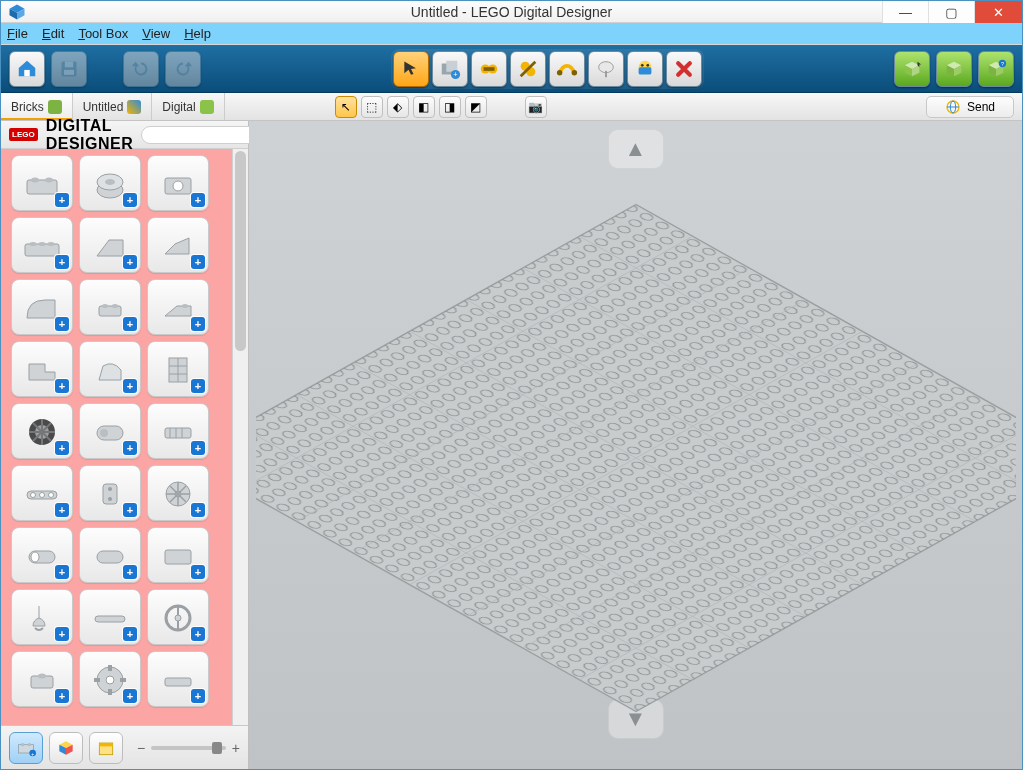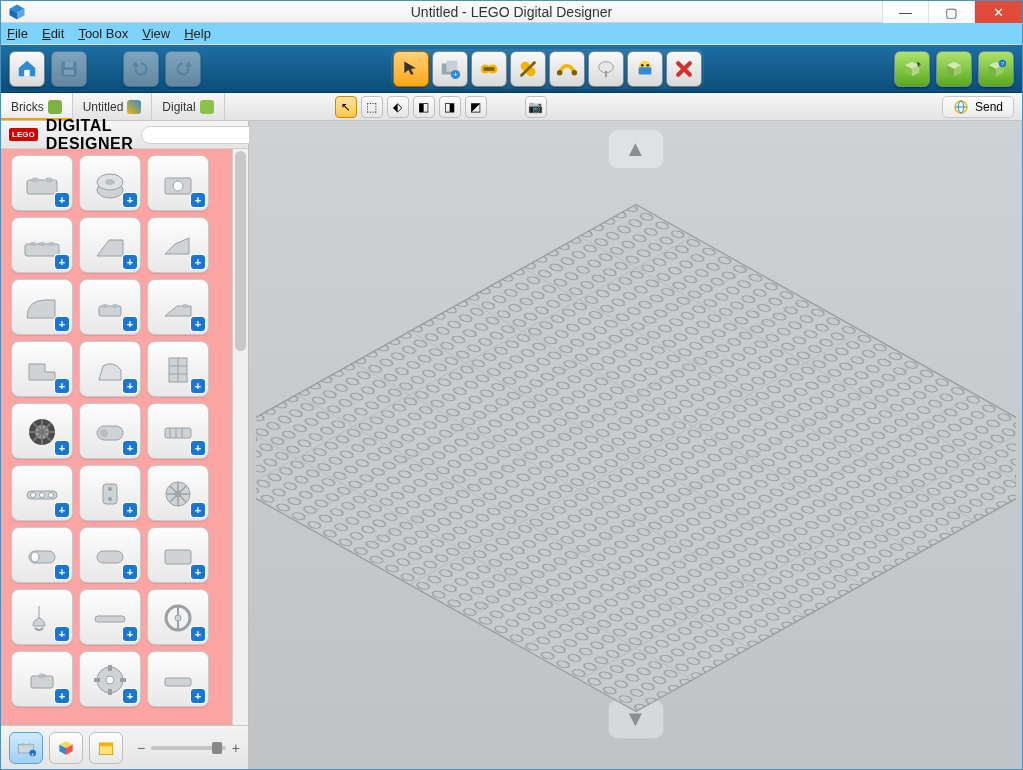--- a/index.html
+++ b/index.html
@@ -27,21 +27,21 @@
   .group-box { display:flex; gap:3px; padding:2px; border-radius:8px; background:rgba(255,255,255,.08);}
   
   .sec-bar { height:28px; background:linear-gradient(#f7f7f7,#e3e3e3); border-bottom:1px solid #c4c4c4; display:flex; align-items:center;}
   .tabs { display:flex; align-items:center; height:100%; }
   .tab { display:flex; align-items:center; gap:4px; padding:4px 10px; height:100%; font-size:12px; color:#333; border-right:1px solid #ccc;}
   .tab.active { background:linear-gradient(#fff,#ececec); box-shadow:inset 0 -2px 0 #f0a000;}
   .tab .dot { width:14px; height:14px; border-radius:3px;}
   .sec-tools { display:flex; align-items:center; gap:4px; margin-left:110px;}
   .mini { width:22px; height:22px; border:1px solid #bfbfbf; border-radius:4px; background:linear-gradient(#fdfdfd,#e6e6e6); display:flex; align-items:center; justify-content:center; font-size:12px;}
   .mini.sel { background:linear-gradient(#ffe2a0,#ffc64b); border-color:#cc8a00;}
-  .send-box { margin-left:auto; margin-right:8px; display:flex; align-items:center; gap:6px; padding:2px 10px; border:1px solid #c8c8c8; border-radius:5px; background:linear-gradient(#fdfdfd,#ececec); font-size:12px;}
+  .send-box { margin-left:auto; margin-right:8px; display:flex; align-items:center; gap:6px; padding:2px 18px; border:1px solid #c8c8c8; border-radius:5px; background:linear-gradient(#fdfdfd,#ececec); font-size:12px;}
   
   .body { flex:1; display:flex; min-height:0;}
   .side { width:248px; background:#fca5a5; border-right:1px solid #c0c0c0; display:flex; flex-direction:column;}
   .side-head { height:28px; display:flex; align-items:center; padding:0 8px; gap:8px; background:linear-gradient(#f5f5f5,#e6e6e6); border-bottom:1px solid #cfcfcf;}
   .logo { background:#d40000; color:#fff; font-size:8px; font-weight:bold; padding:2px 3px; border-radius:2px;}
   .designer-label { font-size:16px; font-weight:bold; letter-spacing:.5px;}
   .search { flex:1; height:18px; border:1px solid #cfcfcf; border-radius:9px; background:#fff;}
   .collapse-handle { width:10px; font-size:10px; color:#777; text-align:center; cursor:pointer;}
   .palette-wrap { flex:1; display:flex; min-height:0;}
   .palette { flex:1; overflow:hidden; padding:6px 4px 6px 10px;}

